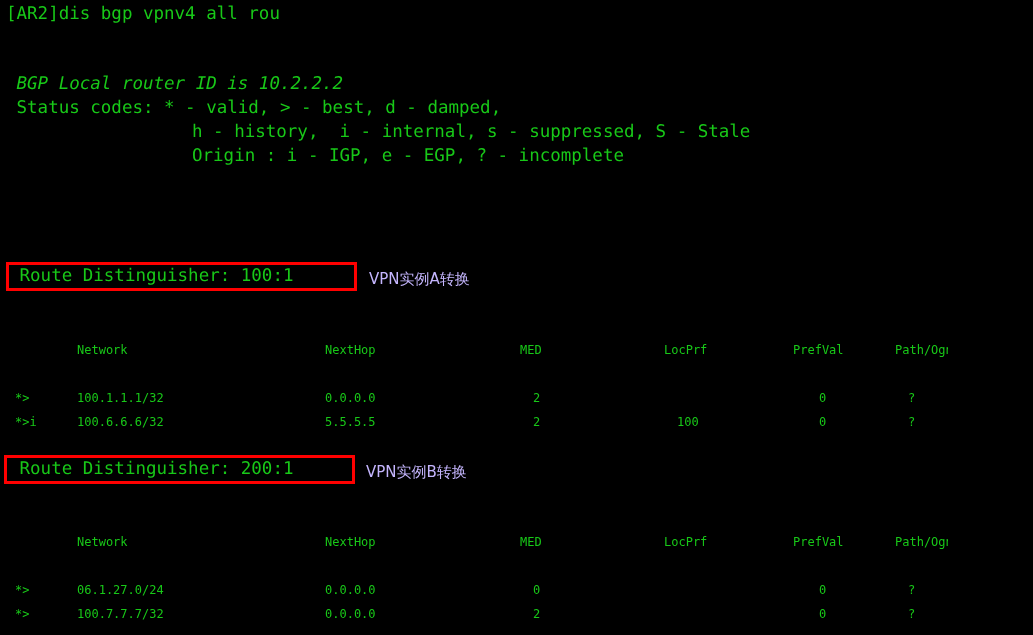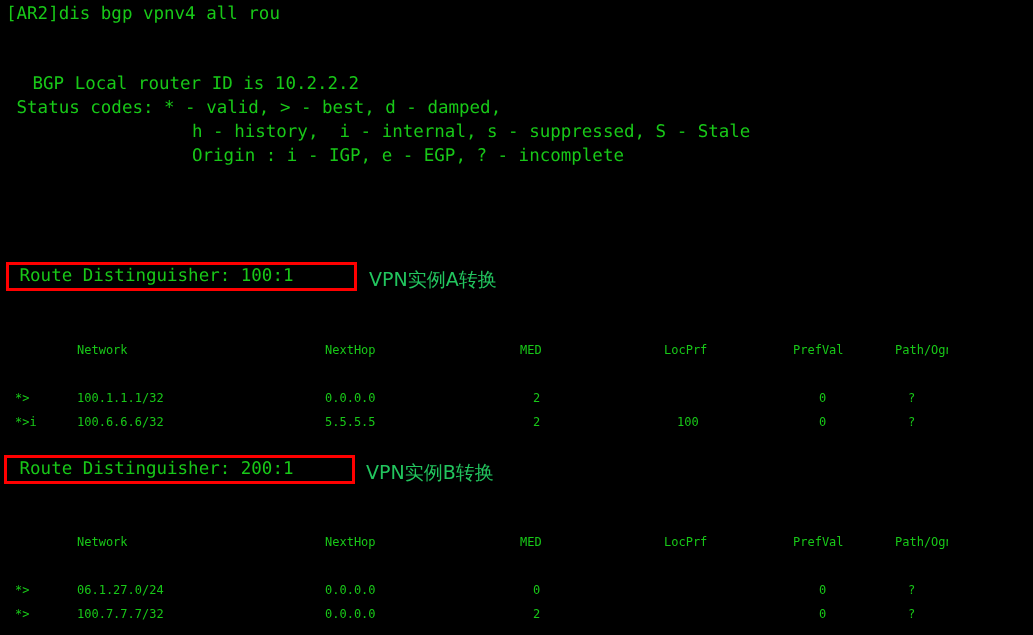--- a/index.html
+++ b/index.html
@@ -35,34 +35,34 @@
   }
   .redbox {
     position: absolute;
     border: 3px solid #ff0000;
     box-sizing: border-box;
     pointer-events: none;
   }
   .annot {
     position: absolute;
     white-space: pre;
-    color: #22c55e;
-    font-size: 19px;
+    color: #c4b5fd;
+    font-size: 15px;
     line-height: 22px;
     font-family: "DejaVu Sans", "Liberation Sans", sans-serif;
   }
 </style>
 </head>
 <body>
 
 <div id="screen">
 
   <div class="term-line" style="left:6px; top:2px;">[AR2]dis bgp vpnv4 all rou</div>
 
-  <div class="term-line" style="left:22px; top:72px;"> BGP Local router ID is 10.2.2.2</div>
+  <div class="term-line" style="left:6px; top:72px;font-style:italic;"> BGP Local router ID is 10.2.2.2</div>
 
   <div class="term-line" style="left:6px; top:96px;"> Status codes: * - valid, &gt; - best, d - damped,</div>
 
   <div class="term-line" style="left:192px; top:144px;">Origin : i - IGP, e - EGP, ? - incomplete</div>
 
   <div class="term-line" style="left:192px; top:120px;">h - history,  i - internal, s - suppressed, S - Stale</div>
 
 
   <div class="term-line" style="left:9px; top:264px;"> Route Distinguisher: 100:1</div>
   <div class="redbox" style="left:6px; top:262px; width:351px; height:29px;"></div>

